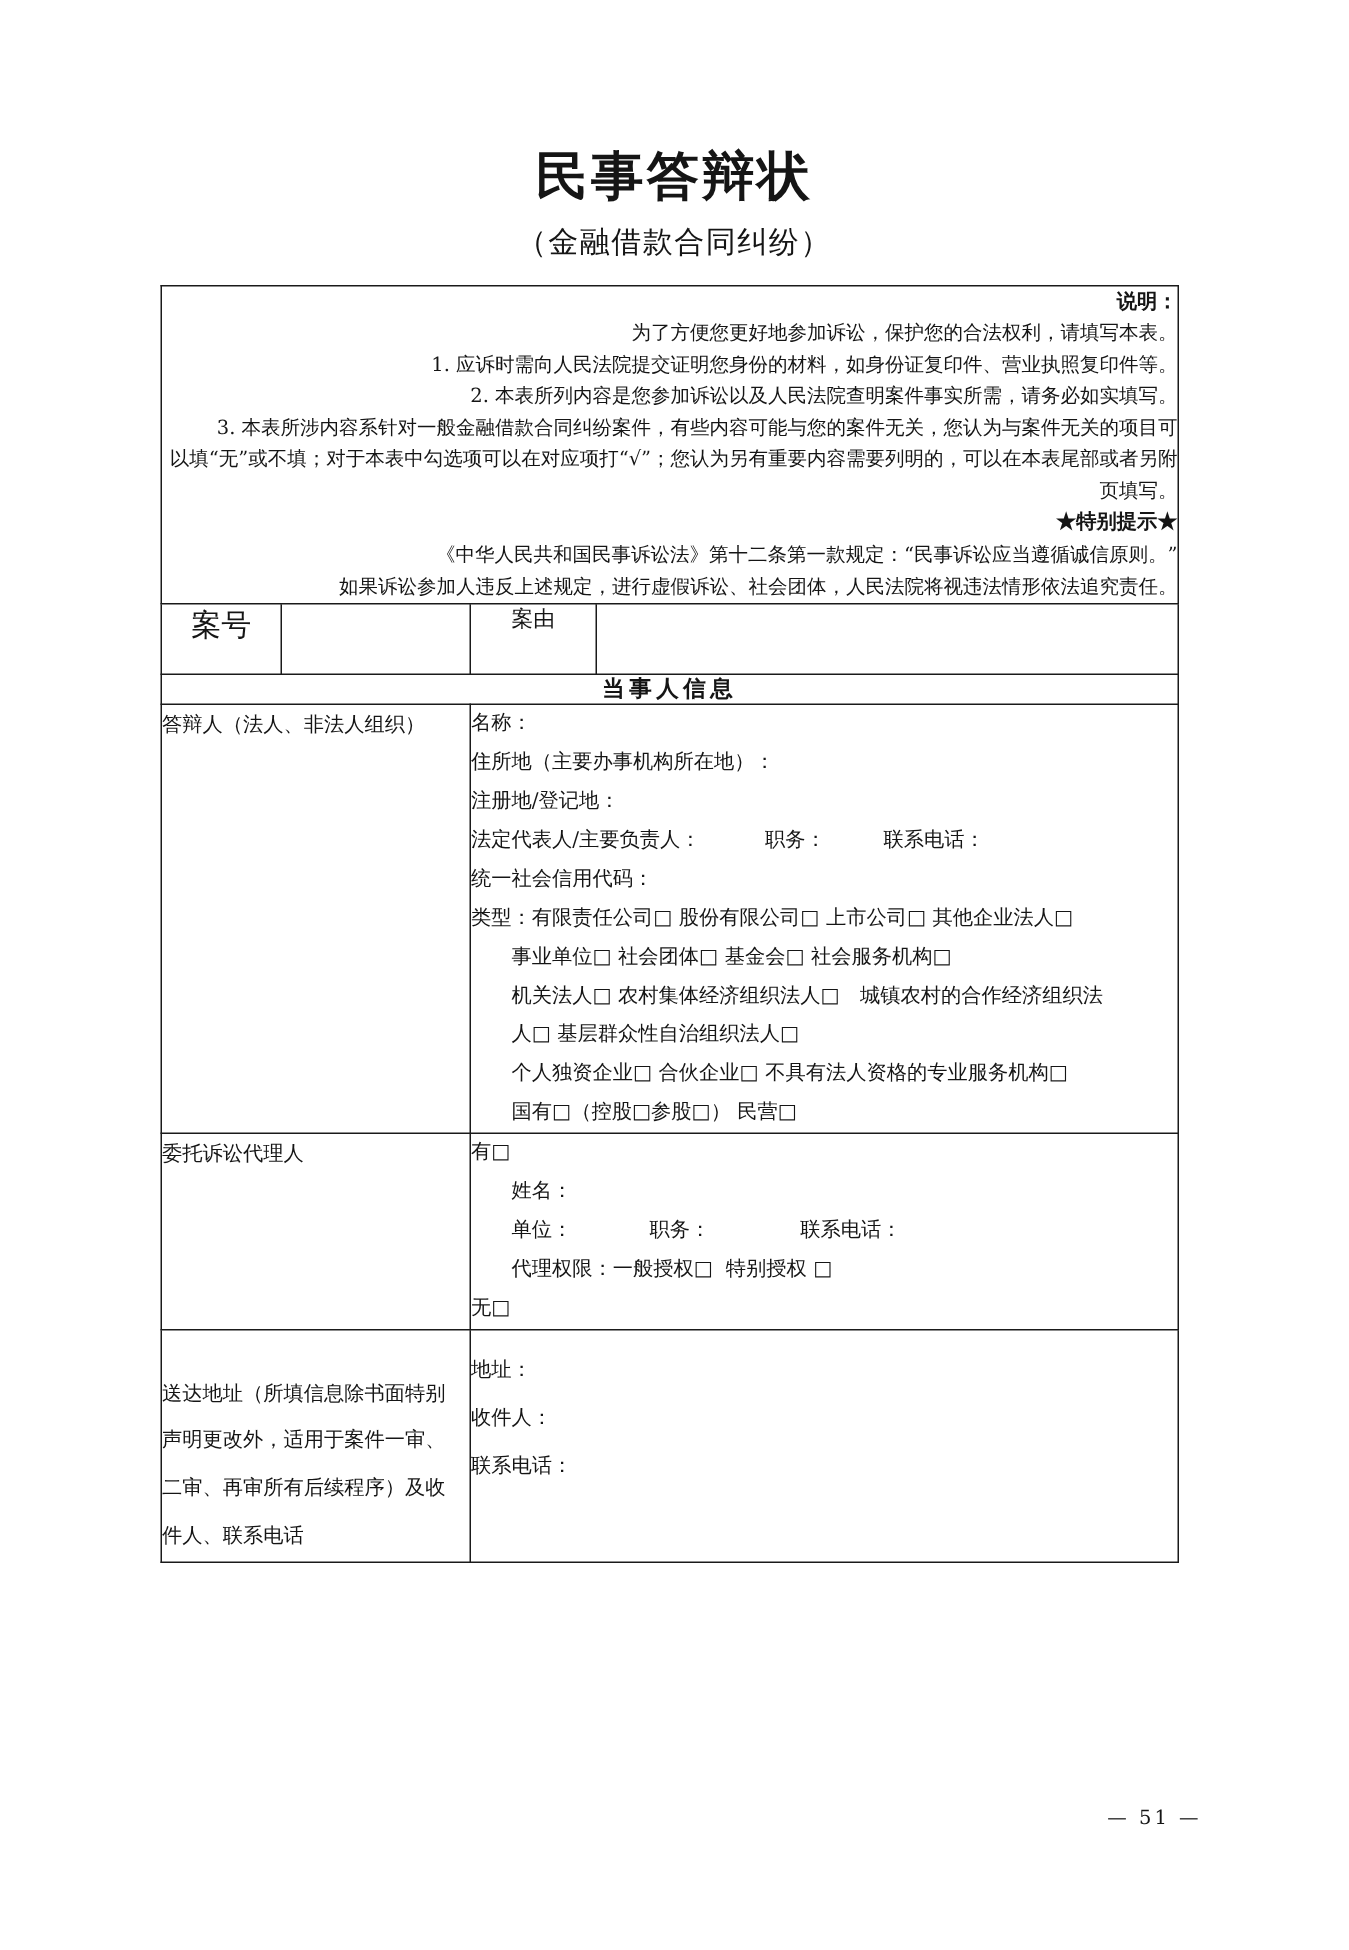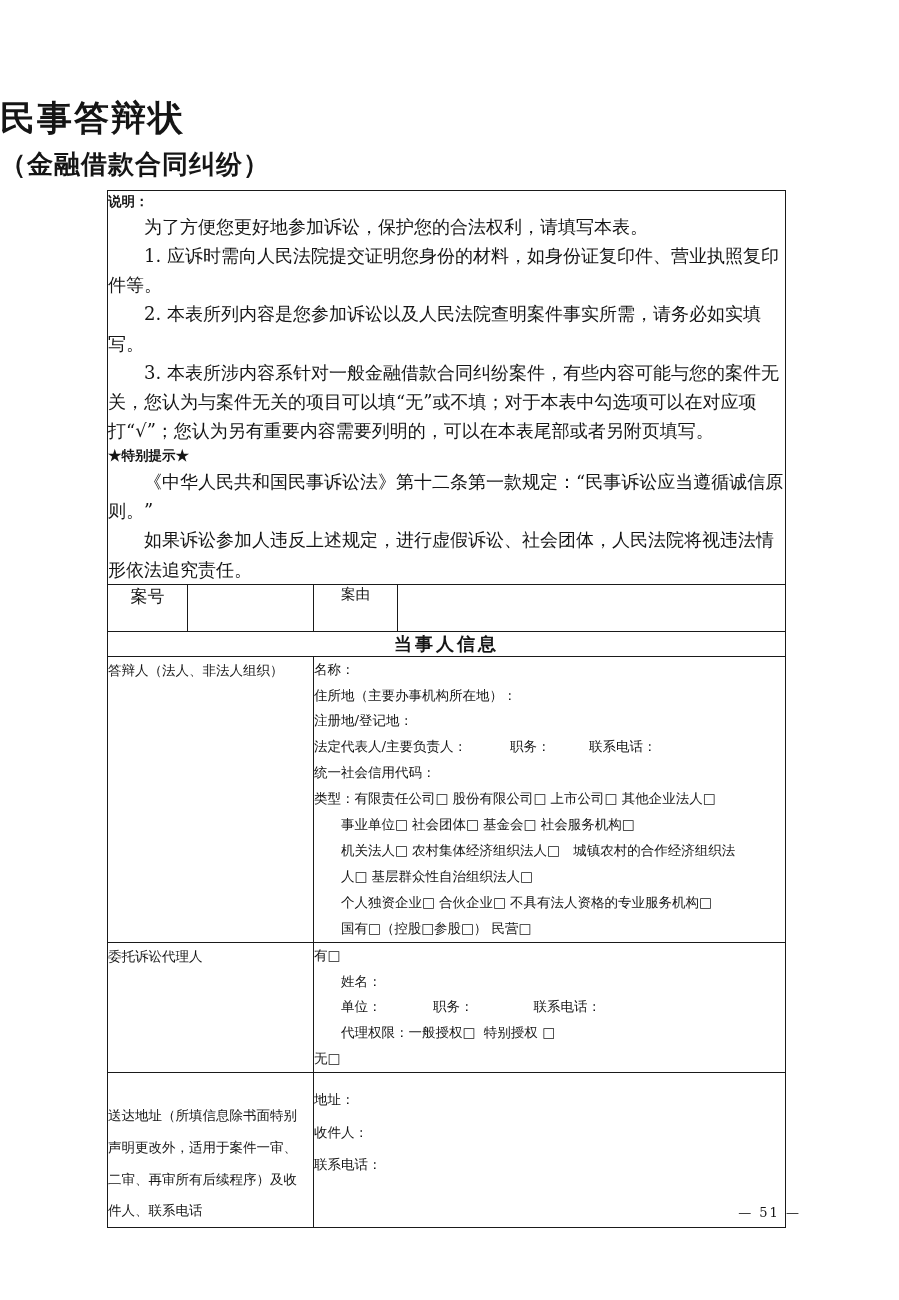--- a/index.html
+++ b/index.html
@@ -22,32 +22,32 @@
     width: 899px;
     height: 1300px;
   }
 
   
   .title-block {
     position: absolute;
     left: 0;
     top: 96px;
     width: 899px;
-    text-align: left;
+    text-align: center;
   }
   .doc-title {
     font-size: 35px;
     font-weight: bold;
     letter-spacing: 2px;
     line-height: 1.25;
     font-family: "DejaVu Serif", "Liberation Serif", serif;
   }
   .doc-subtitle {
-    font-size: 26px;
-    font-weight: bold;
+    font-size: 20px;
+    font-weight: normal;
     letter-spacing: 1px;
     margin-top: 8px;
     line-height: 1.3;
   }
 
   
   .form-table {
     position: absolute;
     left: 107px;
     top: 190px;
@@ -57,63 +57,64 @@
   }
   .form-table td {
     border: 1px solid #1a1a1a;
     vertical-align: top;
     padding: 0;
   }
 
   
   .notice-cell {
     padding: 10px 10px 10px 12px;
+    text-align: right;
   }
   .notice-head {
     font-size: 13.5px;
     font-weight: bold;
     line-height: 1.55;
   }
   .notice-p {
-    font-size: 18px;
+    font-size: 13px;
     line-height: 1.62;
     text-indent: 2em;
   }
   .notice-star {
     font-size: 13.5px;
     line-height: 1.62;
     text-indent: 0;
     font-weight: bold;
   }
 
   
   .caseno-label {
     width: 80px;
     height: 46px;
     text-align: center;
     vertical-align: middle;
-    font-size: 17px;
+    font-size: 20px;
   }
   .caseno-value {
     width: 197px;
   }
   .cause-label {
     width: 84px;
     text-align: center;
     vertical-align: middle;
     font-size: 14.5px;
   }
   .cause-value {
     width: 313px;
   }
 
   
   .party-heading {
     text-align: center;
-    font-size: 18px;
+    font-size: 15px;
     font-weight: bold;
     letter-spacing: 3px;
     padding: 14px 0 16px 0;
     vertical-align: middle;
   }
 
   
   .row-label {
     width: 206px;
     vertical-align: middle;

